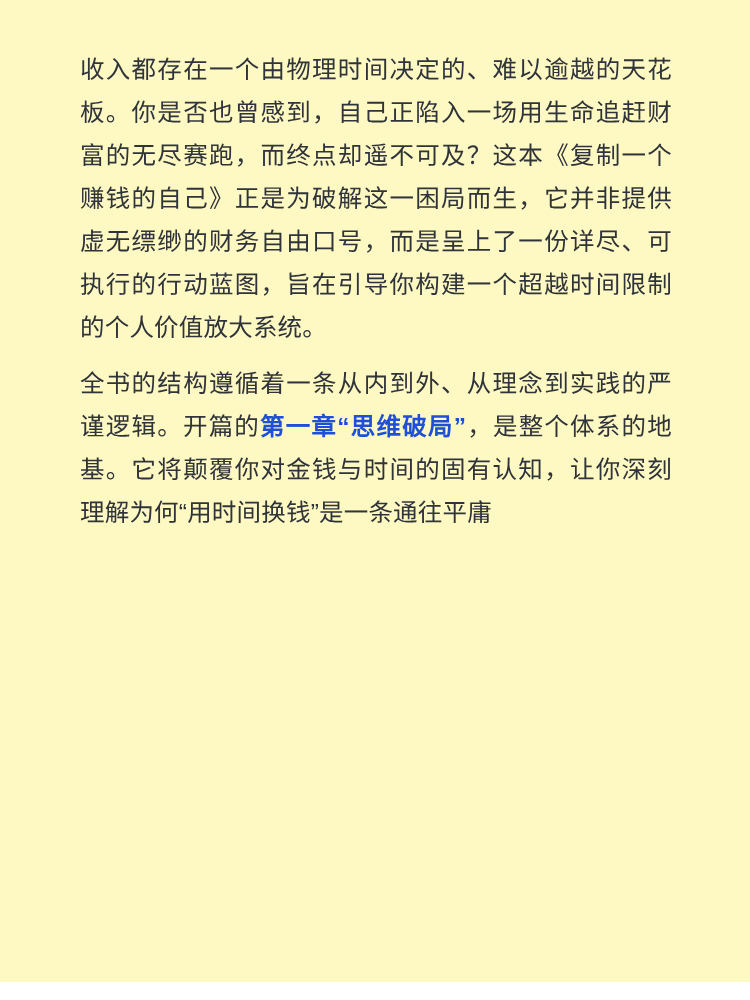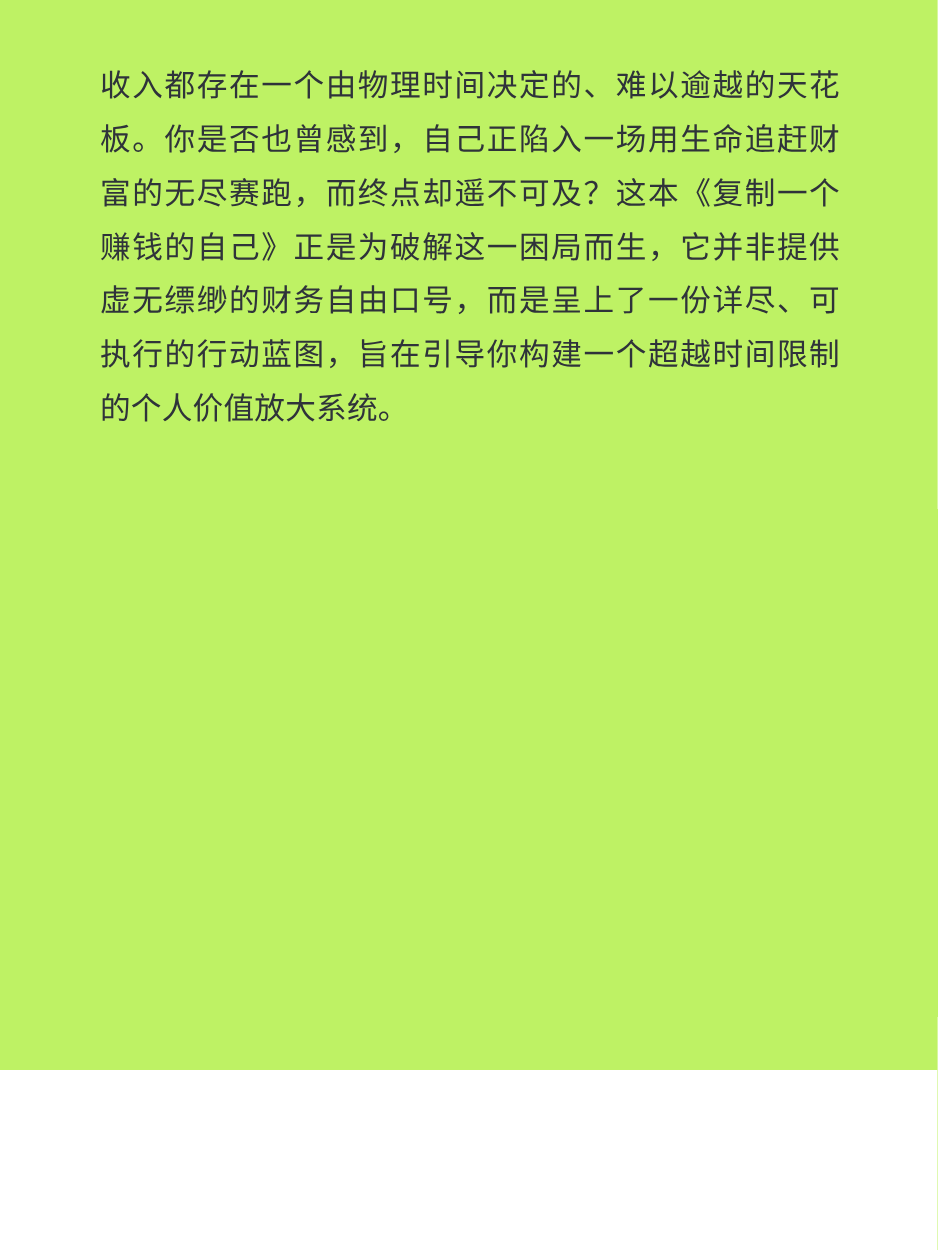--- a/index.html
+++ b/index.html
@@ -10,23 +10,23 @@
     width: 750px;
     height: 1000px;
     background: #ffffff;
     font-family: "Liberation Sans", "DejaVu Sans", sans-serif;
     color: #2b2f36;
     overflow: hidden;
   }
   .page {
     box-sizing: border-box;
     width: 750px;
-    height: 856px;
+    height: 982px;
     padding: 48px 78px 40px 80px;
-    background: #bef264;
+    background: #fef9c3;
   }
   .article {
     display: block;
   }
   .para {
     font-size: 24.5px;
     line-height: 43px;
     letter-spacing: 0.2px;
     text-align: justify;
     text-justify: inter-ideograph;
@@ -46,15 +46,18 @@
 <body>
 
 <div class="page">
   <div class="article">
 
     <p class="para">
       <span>收入都存在一个由物理时间决定的、难以逾越的天花板。你是否也曾感到，自己正陷入一场用生命追赶财富的无尽赛跑，而终点却遥不可及？这本《复制一个赚钱的自己》正是为破解这一困局而生，它并非提供虚无缥缈的财务自由口号，而是呈上了一份详尽、可执行的行动蓝图，旨在引导你构建一个超越时间限制的个人价值放大系统。</span>
     </p>
 
 
+    <p class="para">
+      <span>全书的结构遵循着一条从内到外、从理念到实践的严谨逻辑。开篇的</span><span class="highlight">第一章“思维破局”</span><span>，是整个体系的地基。它将颠覆你对金钱与时间的固有认知，让你深刻理解为何“用时间换钱”是一条通往平庸</span>
+    </p>
 
   </div>
 </div>
 
 </body></html>

